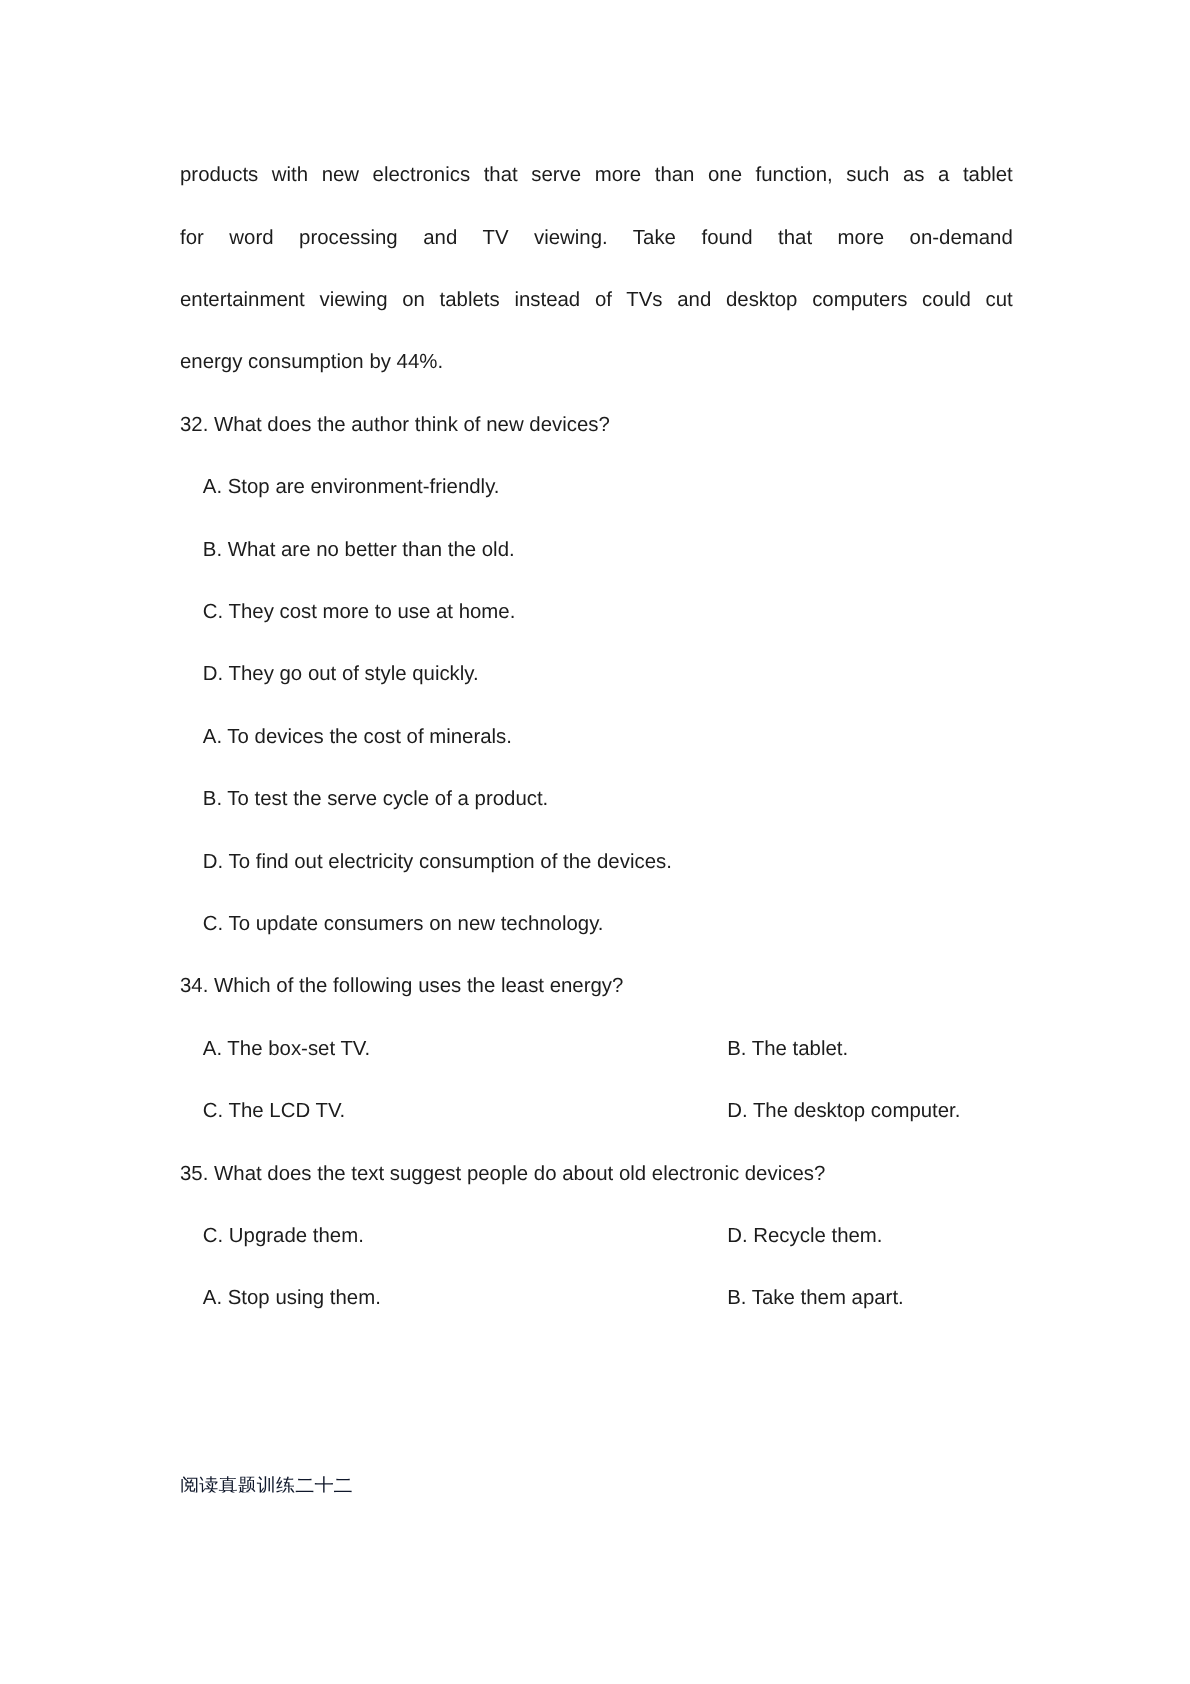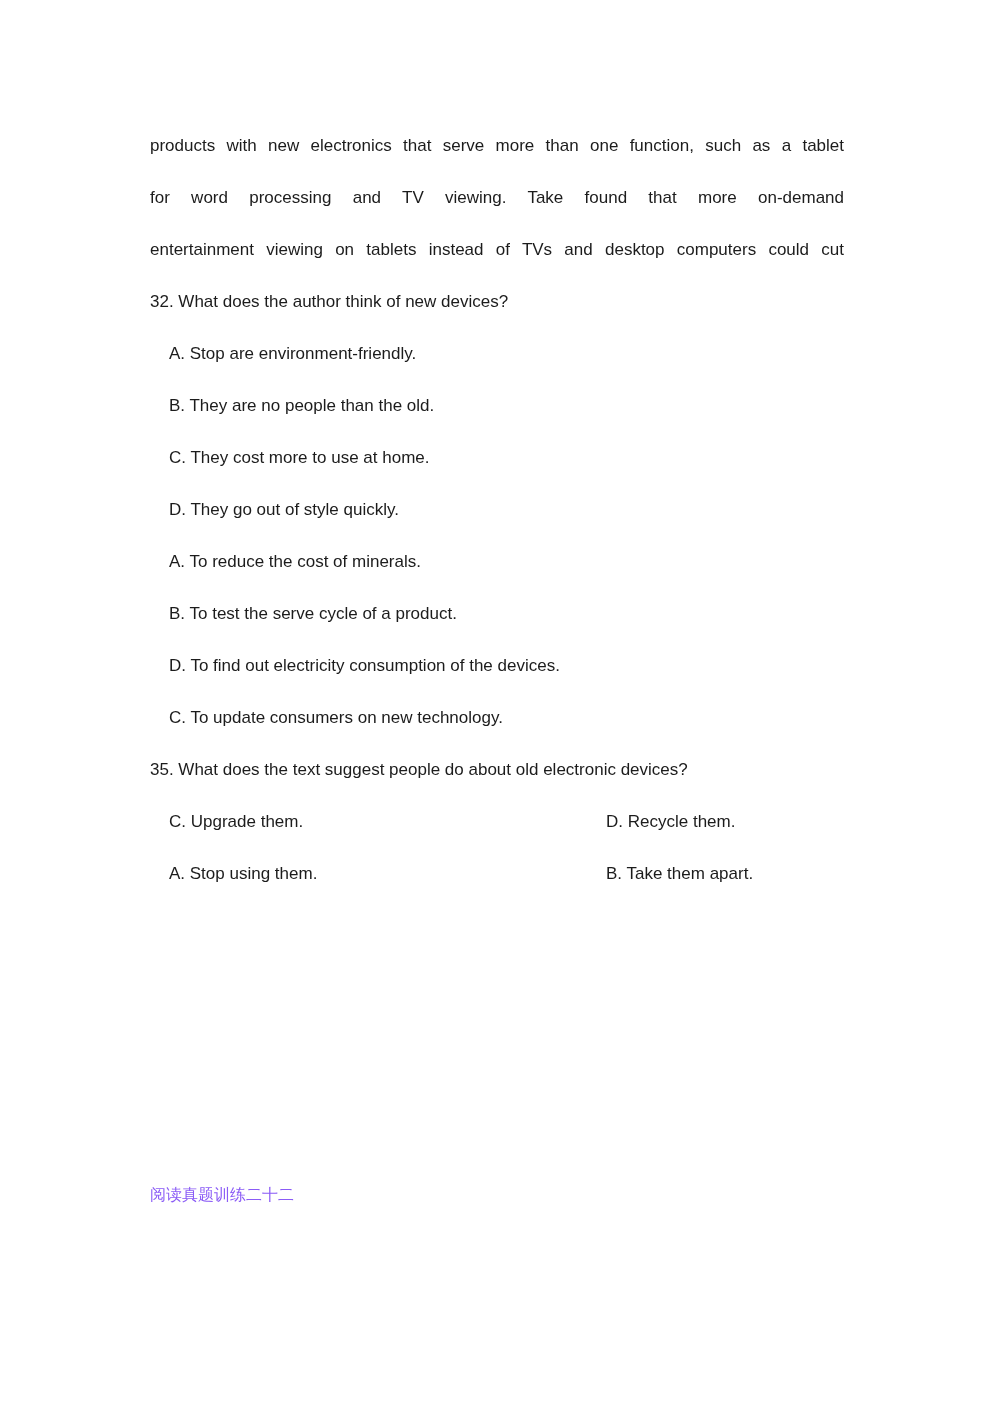--- a/index.html
+++ b/index.html
@@ -38,25 +38,25 @@
     position: relative;
   }
   .two .c2 {
     position: absolute;
     left: 456px;
     top: 0;
   }
   .doc-title {
     position: absolute;
     left: 150px;
-    top: 1181px;
+    top: 1225px;
     height: 28px;
     line-height: 28px;
     font-size: 16px;
-    color: #8b5cf6;
+    color: #0f172a;
   }
   .page-num {
     position: absolute;
     top: 1276px;
     right: 152px;
     height: 24px;
     line-height: 24px;
     font-size: 12px;
     color: #1c1c1c;
   }
@@ -65,37 +65,49 @@
 <body>
 
 <div class="page">
 
   <div class="content">
 
     <section>
       <div class="line just">products with new electronics that serve more than one function, such as a tablet</div>
       <div class="line just">for word processing and TV viewing. Take found that more on-demand</div>
       <div class="line just">entertainment viewing on tablets instead of TVs and desktop computers could cut</div>
+      <div class="line">energy consumption by 44%.</div>
     </section>
 
     <section>
       <div class="line">32. What does the author think of new devices?</div>
       <div class="line opt">A. Stop are environment-friendly.</div>
-      <div class="line opt">B. They are no people than the old.</div>
+      <div class="line opt">B. What are no better than the old.</div>
       <div class="line opt">C. They cost more to use at home.</div>
       <div class="line opt">D. They go out of style quickly.</div>
     </section>
 
     <section>
-      <div class="line opt">A. To reduce the cost of minerals.</div>
+      <div class="line opt">A. To devices the cost of minerals.</div>
       <div class="line opt">B. To test the serve cycle of a product.</div>
       <div class="line opt">D. To find out electricity consumption of the devices.</div>
       <div class="line opt">C. To update consumers on new technology.</div>
     </section>
 
+    <section>
+      <div class="line">34. Which of the following uses the least energy?</div>
+      <div class="line opt two">
+        <span>A. The box-set TV.</span>
+        <span class="c2">B. The tablet.</span>
+      </div>
+      <div class="line opt two">
+        <span>C. The LCD TV.</span>
+        <span class="c2">D. The desktop computer.</span>
+      </div>
+    </section>
 
     <section>
       <div class="line">35. What does the text suggest people do about old electronic devices?</div>
       <div class="line opt two">
         <span>C. Upgrade them.</span>
         <span class="c2">D. Recycle them.</span>
       </div>
       <div class="line opt two">
         <span>A. Stop using them.</span>
         <span class="c2">B. Take them apart.</span>

